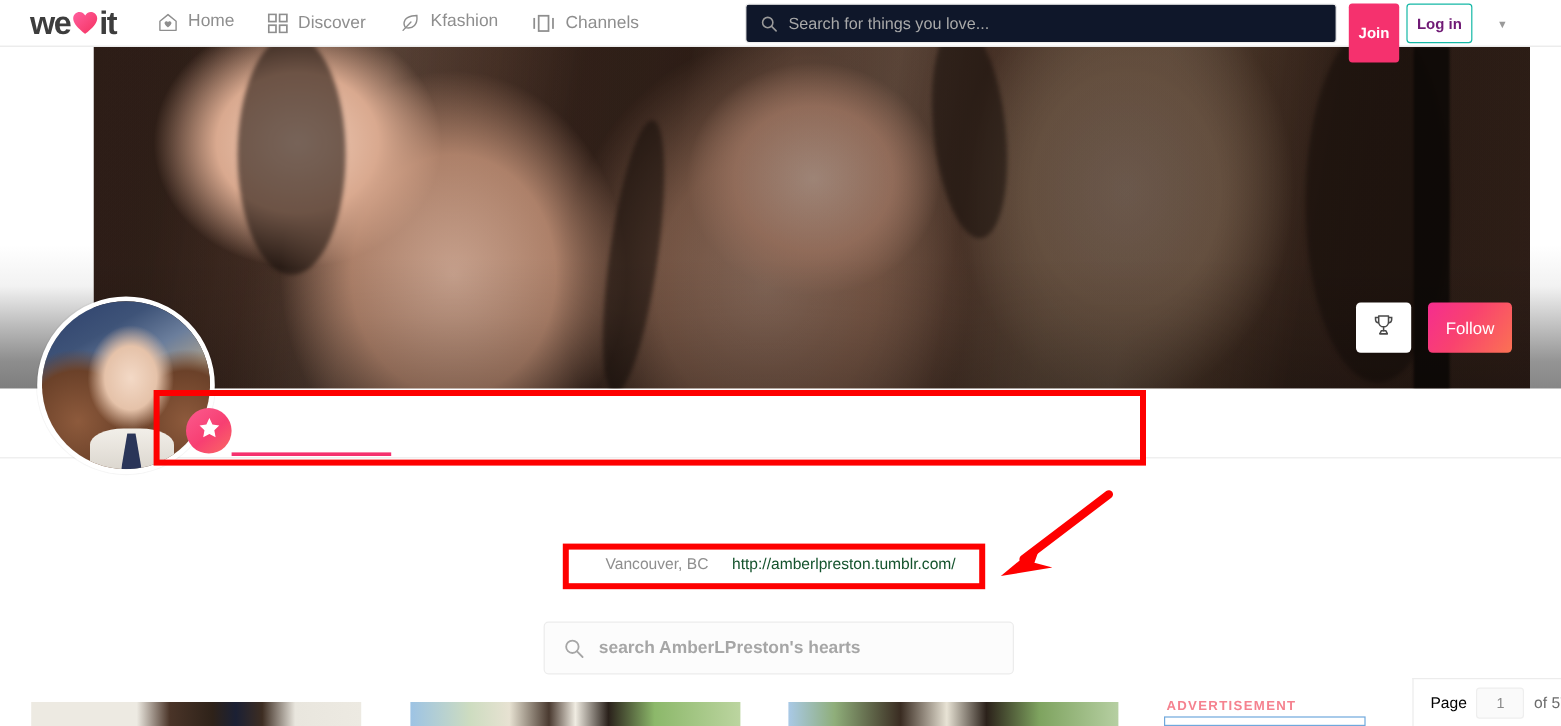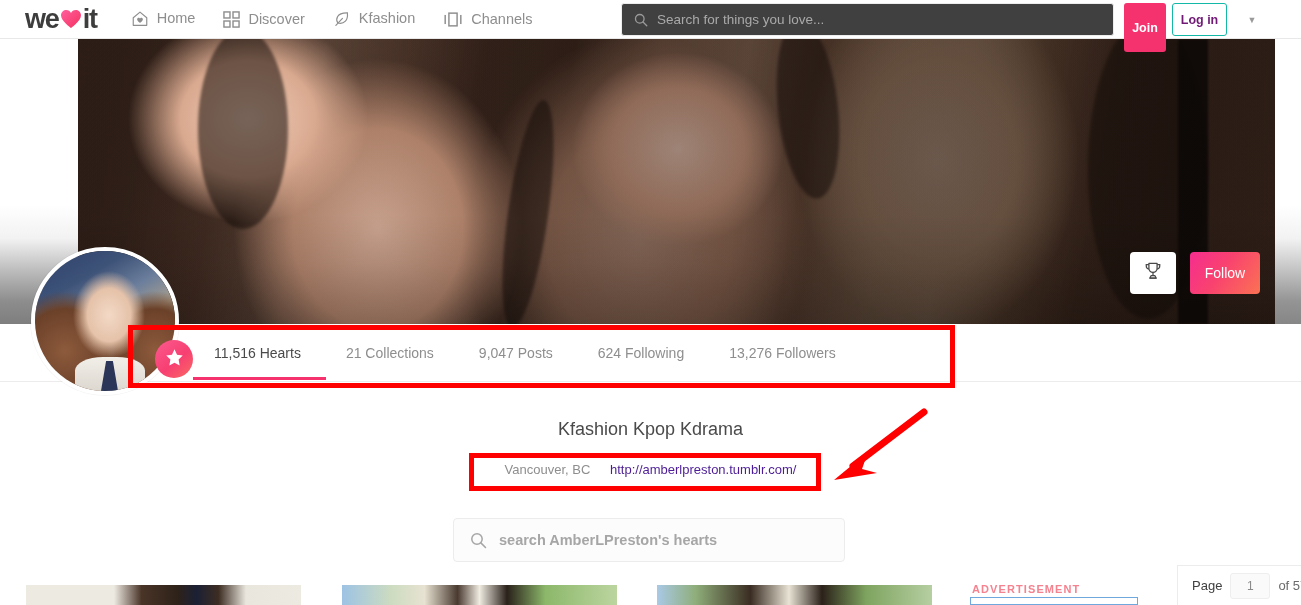--- a/index.html
+++ b/index.html
@@ -43,21 +43,21 @@
     margin-right: 28px;
     color: #8e8e8e; font-size: 14.5px;
     cursor: pointer; white-space: nowrap;
   }
   .navitem .nicon { display: inline-flex; margin-right: 8px; }
   .navitem .nicon svg { display: block; }
 
   .searchwrap {
     position: absolute; left: 621px; top: 3px;
     width: 493px; height: 33px;
-    background: #404040;
+    background: #0f172a;
     border: 1px solid #ededed;
     border-radius: 3px;
     display: flex; align-items: center;
   }
   .searchwrap .sicon { margin: 0 9px 0 12px; display:flex; }
   .searchwrap input {
     border: none; outline: none; background: transparent;
     font-family: "Liberation Sans", sans-serif;
     font-size: 13.5px; color: #8a8a8a;
     width: 420px;
@@ -241,21 +241,21 @@
   
   .bio-title {
     position: absolute; left: 0; top: 419px; width: 1301px;
     text-align: center; font-size: 18px; color: #4a4a4a;
   }
   .bio-meta {
     position: absolute; left: 0; top: 462px; width: 1301px;
     text-align: center; font-size: 13px; color: #8e8e8e;
   }
   .bio-meta .loc { margin-right: 16px; }
-  .bio-meta .url { color: #4c1d95; text-decoration: none; cursor: pointer; text-align: right; }
+  .bio-meta .url { color: #14532d; text-decoration: none; cursor: pointer; text-align: right; }
 
   
   .heart-search {
     position: absolute; left: 453px; top: 518px;
     width: 392px; height: 44px;
     background: #fcfcfc;
     border: 1px solid #ececec;
     border-radius: 4px;
     display: flex; align-items: center;
   }
@@ -294,21 +294,21 @@
   .pager {
     position: absolute; left: 1177px; top: 565px;
     width: 124px; height: 40px;
     background: #ffffff;
     border-left: 1px solid #ececec;
     border-top: 1px solid #ececec;
     display: flex; align-items: center;
     padding-left: 14px;
     z-index: 40;
   }
-  .pager .plabel { font-size: 13px; color: #404040; }
+  .pager .plabel { font-size: 13px; color: #000000; }
   .pager .pinput {
     width: 40px; height: 26px;
     margin: 0 8px;
     background: #fafafa;
     border: 1px solid #eeeeee;
     border-radius: 3px;
     font-family: "Liberation Sans", sans-serif;
     font-size: 12px; color: #8a8a8a;
     text-align: center; outline: none;
   }
@@ -448,30 +448,22 @@
   <div class="stats-bar"></div>
 
   <div class="star-badge">
     <span>
       <svg width="21" height="21" viewBox="0 0 24 24" fill="#ffffff">
         <path d="M12 2.6 L14.9 8.8 L21.4 9.7 L16.7 14.4 L17.9 21 L12 17.9 L6.1 21 L7.3 14.4 L2.6 9.7 L9.1 8.8 Z"></path>
       </svg>
     </span>
   </div>
 
-  <div class="stat-list">
-    <div class="stat-item active">11,516 Hearts</div>
-    <div class="stat-item">21 Collections</div>
-    <div class="stat-item">9,047 Posts</div>
-    <div class="stat-item">624 Following</div>
-    <div class="stat-item">13,276 Followers</div>
-  </div>
   <div class="stat-underline"></div>
 
-  <div class="bio-title">Kfashion Kpop Kdrama</div>
   <div class="bio-meta">
     <span class="loc">Vancouver, BC</span>
     <a class="url" href="#">http://amberlpreston.tumblr.com/</a>
   </div>
 
   <div class="heart-search">
     <span class="sicon">
       <svg width="17" height="17" viewBox="0 0 18 18" fill="none" stroke="#a6a6a6" stroke-width="1.6">
         <circle cx="7.4" cy="7.4" r="5.5"></circle>
           <path d="M11.5 11.5 L16.4 16.4" stroke-linecap="round"></path>

